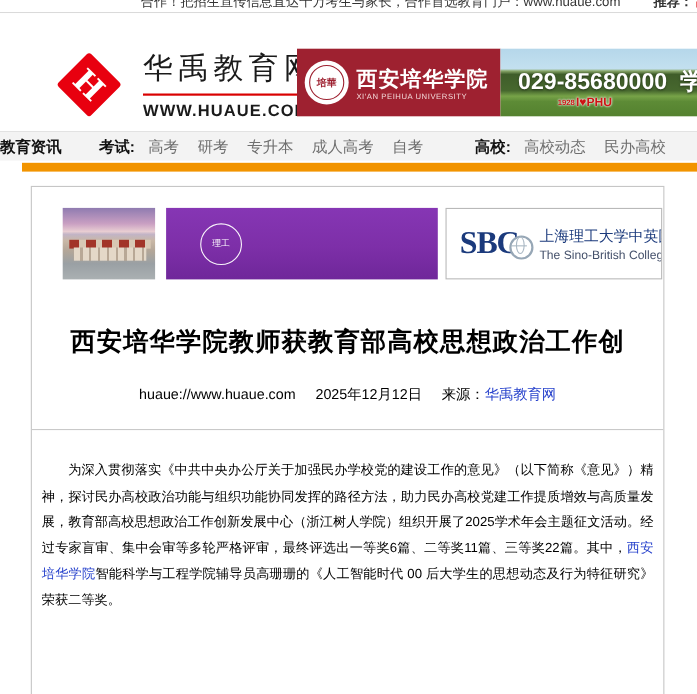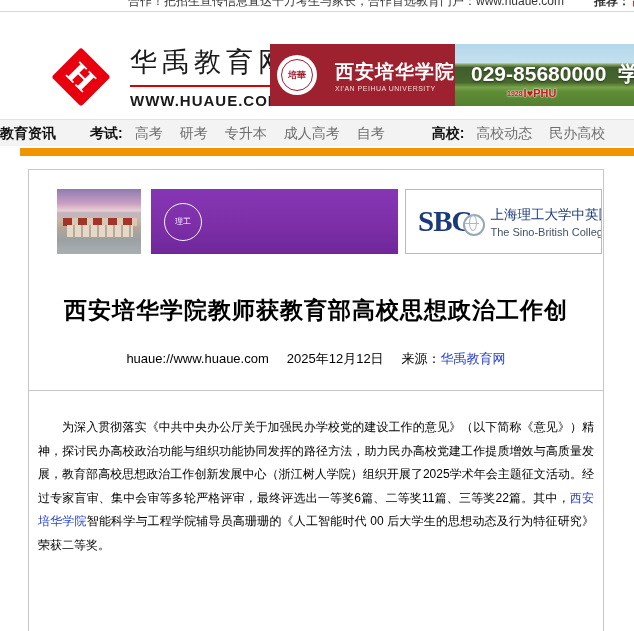--- a/index.html
+++ b/index.html
@@ -20,21 +20,21 @@
   .logo{position:absolute;left:50px;top:32px;display:flex;align-items:center;gap:18px;}
   .logo-diamond{width:42px;height:42px;margin:9px 10px;background:#e8000f;transform:rotate(45deg);
     display:flex;align-items:center;justify-content:center;border-radius:3px;}
   .logo-diamond span{color:#fff;font-weight:bold;font-size:28px;font-family:"DejaVu Serif",serif;}
   .logo-text{display:flex;flex-direction:column;}
   .site-name{font-size:27px;letter-spacing:5px;color:#1a1a1a;font-weight:500;}
   .site-rule{height:2px;background:#d90000;width:150px;margin:5px 0 5px 0;}
   .site-url{font-size:15px;font-weight:bold;letter-spacing:1px;color:#1a1a1a;}
   
   .banner-peihua{position:absolute;left:270px;top:32px;right:0;height:62px;overflow:hidden;display:flex;}
-  .ph-left{flex:0 0 178px;background:#9e2130;display:flex;align-items:center;padding-left:7px;gap:18px;}
+  .ph-left{flex:0 0 178px;background:#9e2130;display:flex;align-items:center;padding-left:7px;gap:7px;}
   .ph-seal{width:40px;height:40px;border-radius:50%;background:#fff;display:flex;align-items:center;justify-content:center;flex:0 0 auto;}
   .ph-seal-inner{width:30px;height:30px;border-radius:50%;border:1px solid #9e2130;display:flex;align-items:center;justify-content:center;
     color:#9e2130;font-size:9px;font-weight:bold;}
   .ph-name-cn{color:#fff;font-size:19px;font-weight:bold;font-family:"DejaVu Serif",serif;letter-spacing:1px;white-space:nowrap;}
   .ph-name-en{color:#f3d9d9;font-size:7px;letter-spacing:.5px;white-space:nowrap;}
   .ph-right{flex:1 0 260px;position:relative;
     background:linear-gradient(180deg,#b5d7ea 0%,#c3e0ef 30%,#8aa86a 33%,#3f5d2a 38%,#47682e 62%,#77a348 70%,#5d8b36 78%,#54812f 100%);}
   .ph-phone{position:absolute;left:16px;top:16px;color:#fff;font-size:21px;font-weight:bold;white-space:nowrap;
     text-shadow:0 1px 2px rgba(0,0,0,.45);}
   .ph-slogan{position:absolute;left:52px;bottom:7px;color:#cc1414;font-size:11px;font-weight:bold;white-space:nowrap;
@@ -53,21 +53,21 @@
   
   .content-box{margin:13px 0 0 28px;width:574px;border:1px solid #c6c6c6;background:#fff;height:520px;}
   .banner-row{margin:19px 0 0 28px;height:65px;display:flex;}
   .b-photo{width:84px;height:65px;flex:0 0 auto;position:relative;overflow:hidden;
     background:linear-gradient(180deg,#8f7bb0 0%,#c99fc2 22%,#e8cdd2 33%,#c2b4c6 37%,#c9b8a6 46%,#b3a698 60%,#9aa0a4 78%,#aab0b2 100%);}
   .b-photo .roofs{position:absolute;left:6px;right:4px;top:45%;height:8px;
     background:repeating-linear-gradient(90deg,#a23428 0 9px,#d8c8b4 9px 15px);}
   .b-photo .bldg{position:absolute;left:10px;right:8px;top:56%;height:12px;
     background:repeating-linear-gradient(90deg,#e4d8c8 0 6px,#b8a896 6px 8px);}
   .b-gzcut{width:247px;height:65px;margin-left:10px;flex:0 0 auto;background:linear-gradient(180deg,#8636b4 0%,#7d2fa8 55%,#6f279a 100%);
-    display:flex;align-items:center;padding-left:13px;box-sizing:border-box;gap:9px;overflow:hidden;}
+    display:flex;align-items:center;padding-left:31px;box-sizing:border-box;gap:9px;overflow:hidden;}
   .gz-seal{width:36px;height:36px;border-radius:50%;border:1.5px solid rgba(255,255,255,.95);flex:0 0 auto;
     display:flex;align-items:center;justify-content:center;}
   .gz-seal span{color:#fff;font-size:8px;}
   .gz-cn{color:#fff;font-size:17px;font-family:"DejaVu Serif",serif;letter-spacing:2px;white-space:nowrap;}
   .gz-en{color:#e9d6f4;font-size:8px;letter-spacing:.2px;white-space:nowrap;margin-top:2px;}
   .b-sbc{width:197px;height:65px;margin-left:7px;flex:0 0 auto;border:1px solid #b9b9b9;box-sizing:border-box;background:#fff;
     display:flex;align-items:center;padding-left:12px;gap:9px;overflow:hidden;}
   .sbc-logo{position:relative;flex:0 0 auto;color:#1b3a7c;font-size:29px;font-weight:bold;letter-spacing:-1px;padding-right:10px;font-family:Liberation Serif, serif;}
   .sbc-globe{position:absolute;right:-4px;top:9px;width:18px;height:18px;border:2px solid #97a7b6;border-radius:50%;background:#fff;}
   .sbc-globe::before{content:"";position:absolute;left:4px;top:-1px;width:8px;height:16px;border:1.5px solid #aab8c4;border-radius:50%;box-sizing:border-box;}

